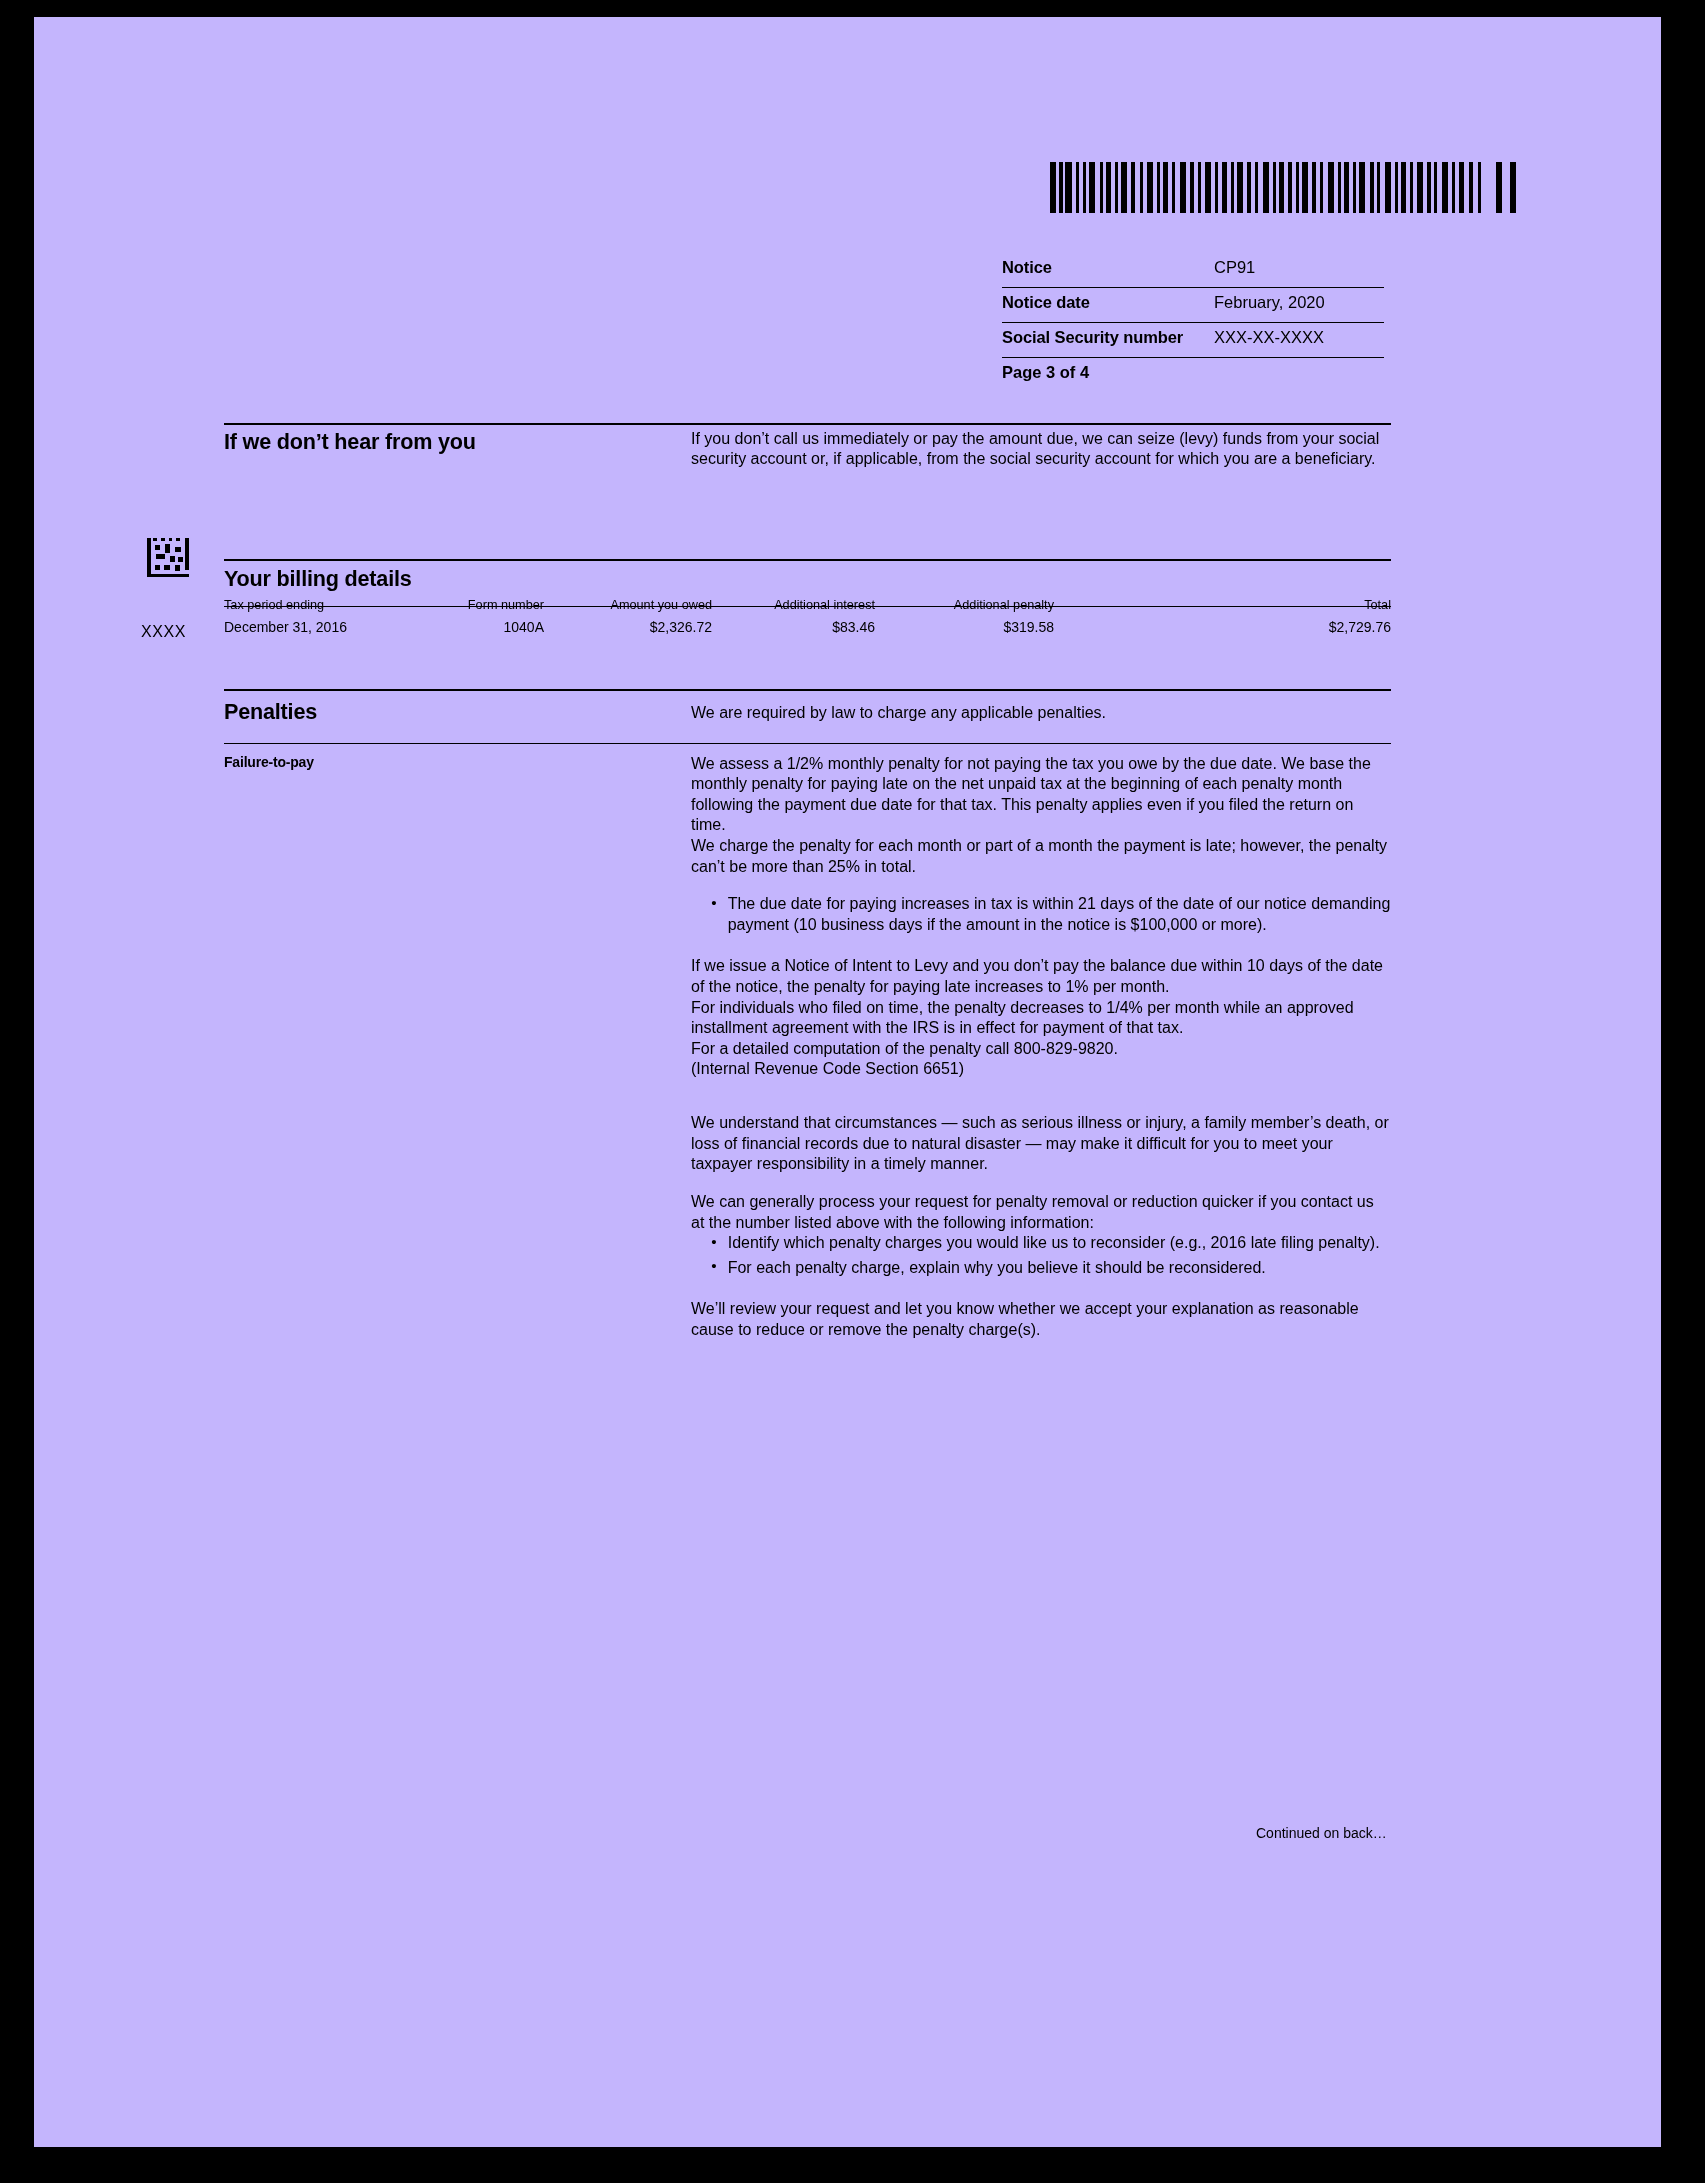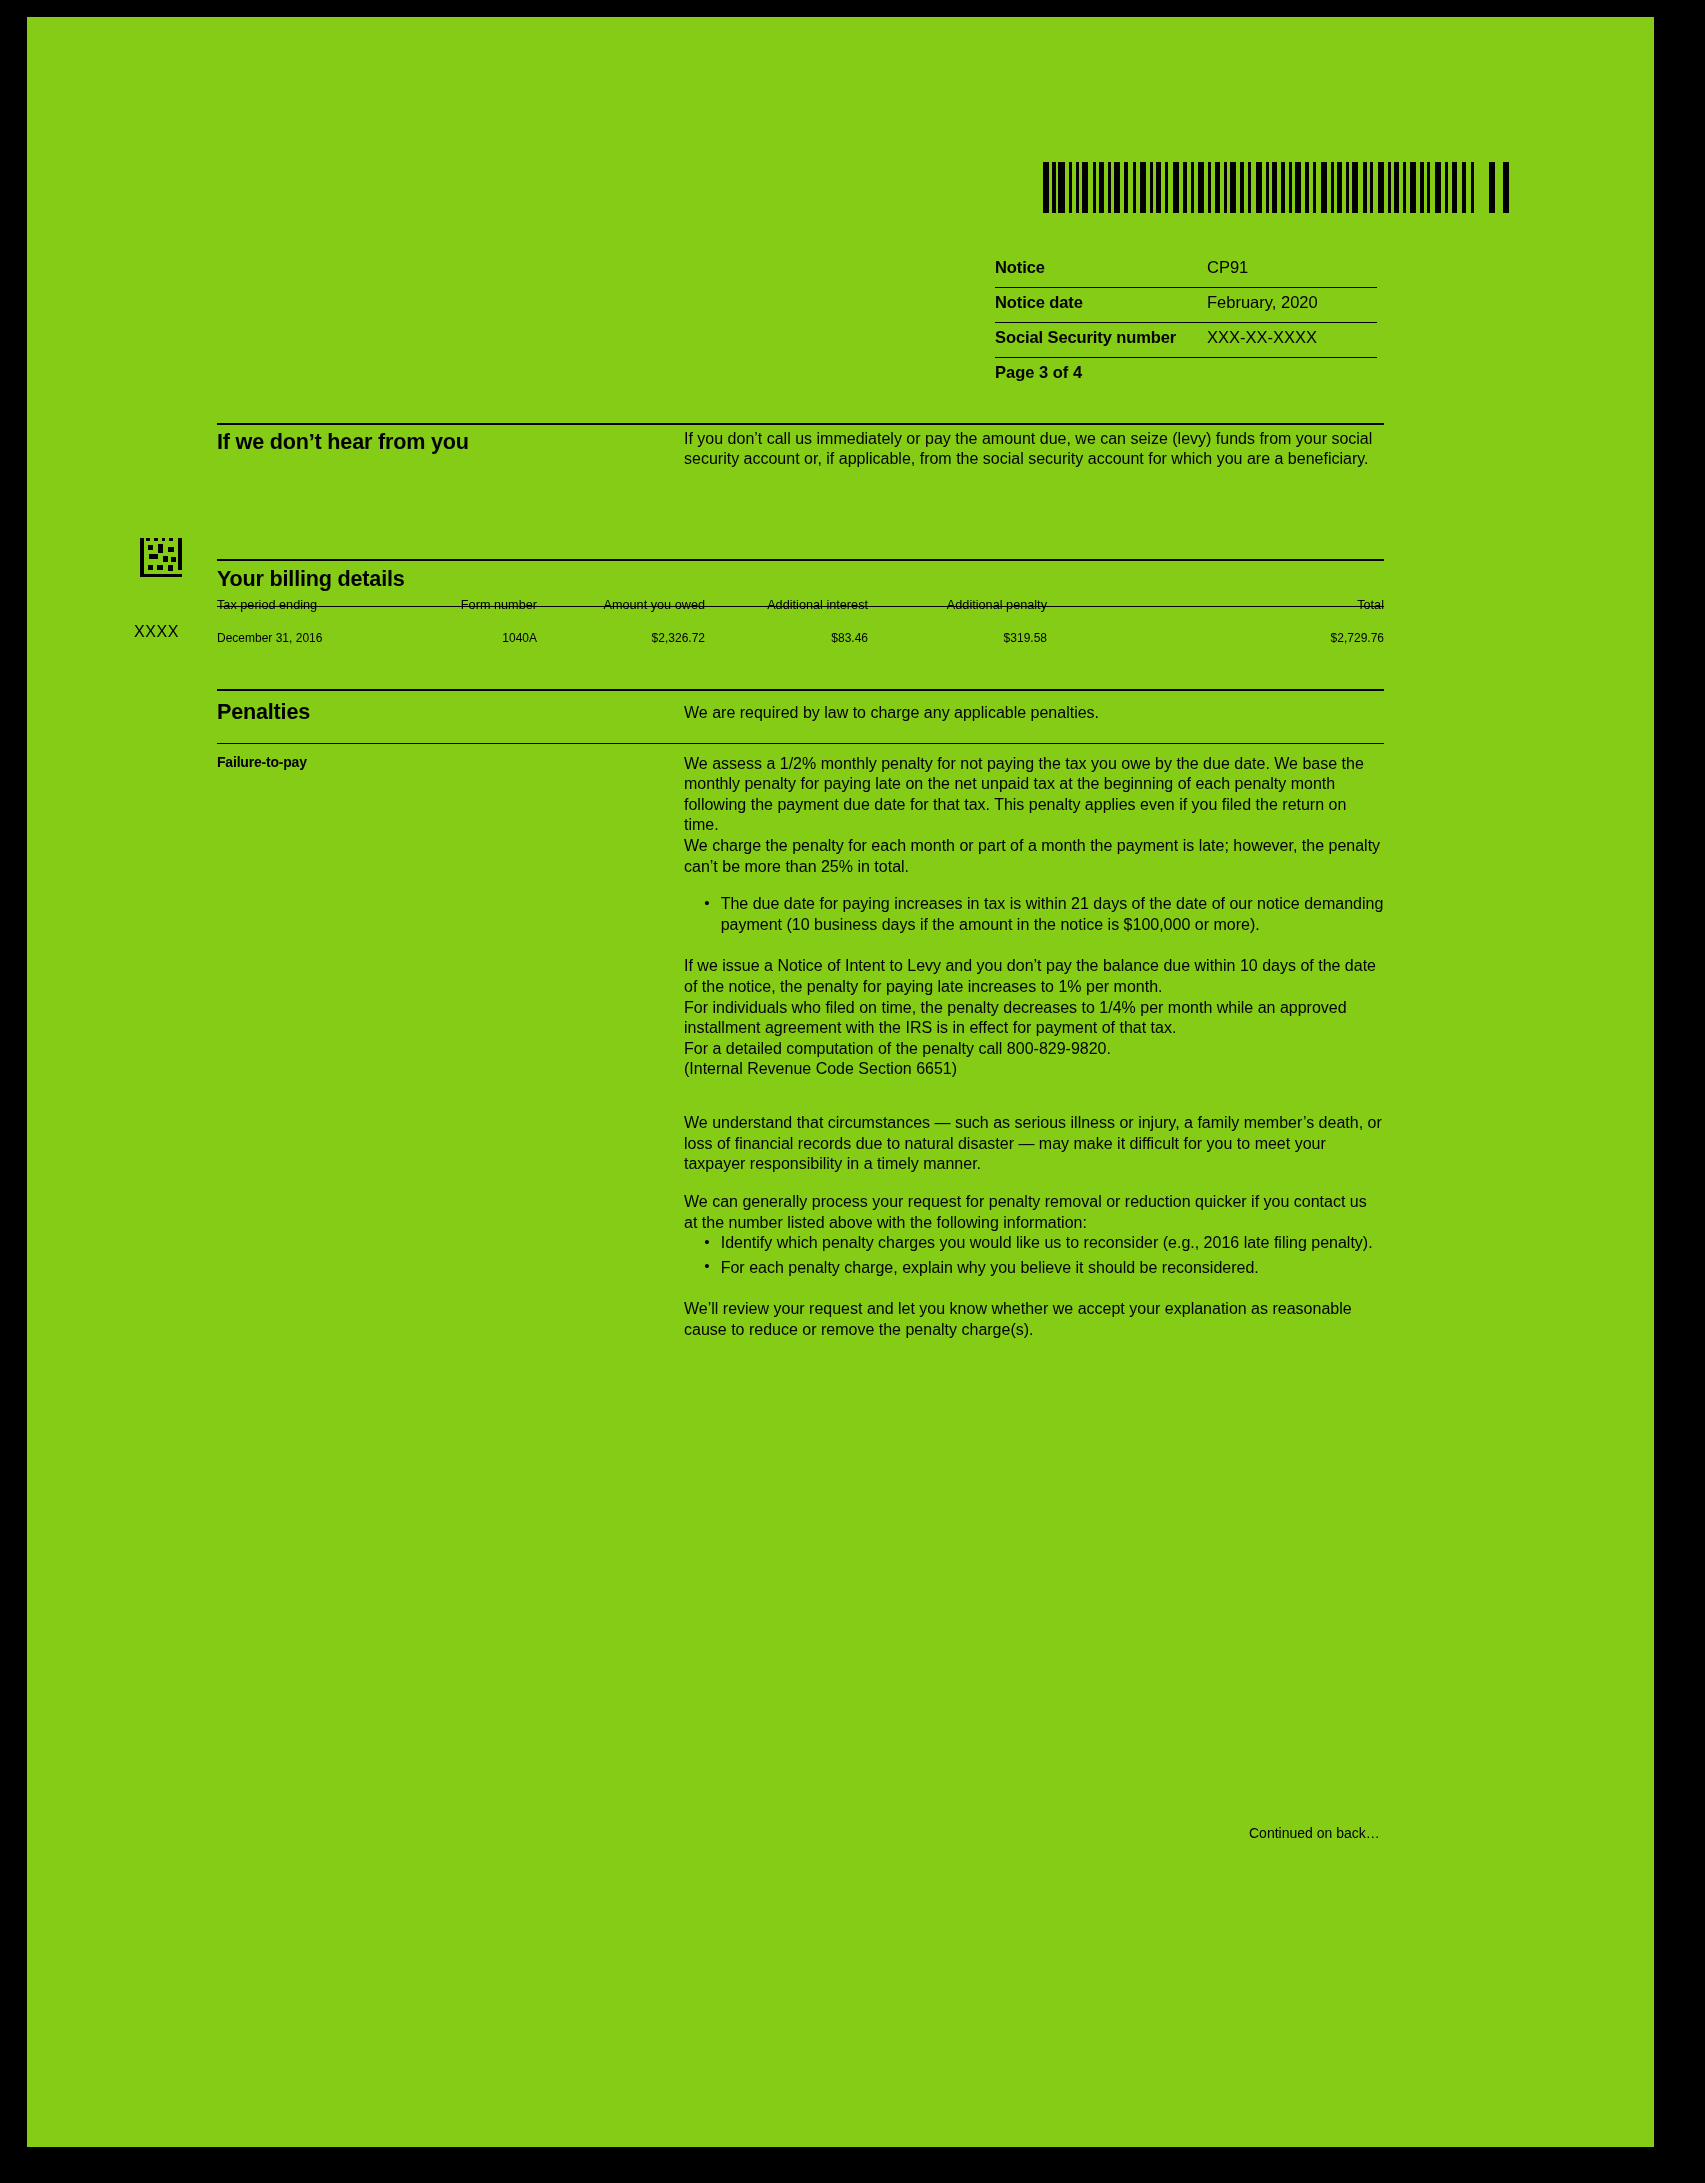--- a/index.html
+++ b/index.html
@@ -9,25 +9,25 @@
   }
   body {
     width: 1706px;
     height: 2183px;
     font-family: "Liberation Sans", sans-serif;
     -webkit-font-smoothing: antialiased;
   }
 
   .page-shell {
     position: absolute;
-    left: 27px;
+    left: 34px;
     top: 16.5px;
     width: 1627px;
     height: 2130px;
-    background: #84cc16;
+    background: #c4b5fd;
   }
 
   .page-inner {
     position: absolute;
     left: 0;
     top: 0;
     width: 1627px;
     height: 2130px;
     color: #000000;
   }
@@ -167,22 +167,21 @@
   }
   .bill-head {
     position: relative;
     height: 19px;
     font-size: 12.7px;
   }
   .bill-head span { position: absolute; top: 0; }
   .bill-body {
     position: relative;
     height: 27px;
-    font-size: 12px;
-    margin-top: 12px;
+    font-size: 14px;
   }
   .bill-body span { position: absolute; top: 2.5px; }
 
   .col-period { left: 0; }
   .col-form   { right: 847px; }
   .col-owed   { right: 679px; }
   .col-int    { right: 516px; }
   .col-pen    { right: 337px; }
   .col-total  { right: 0; }
 

